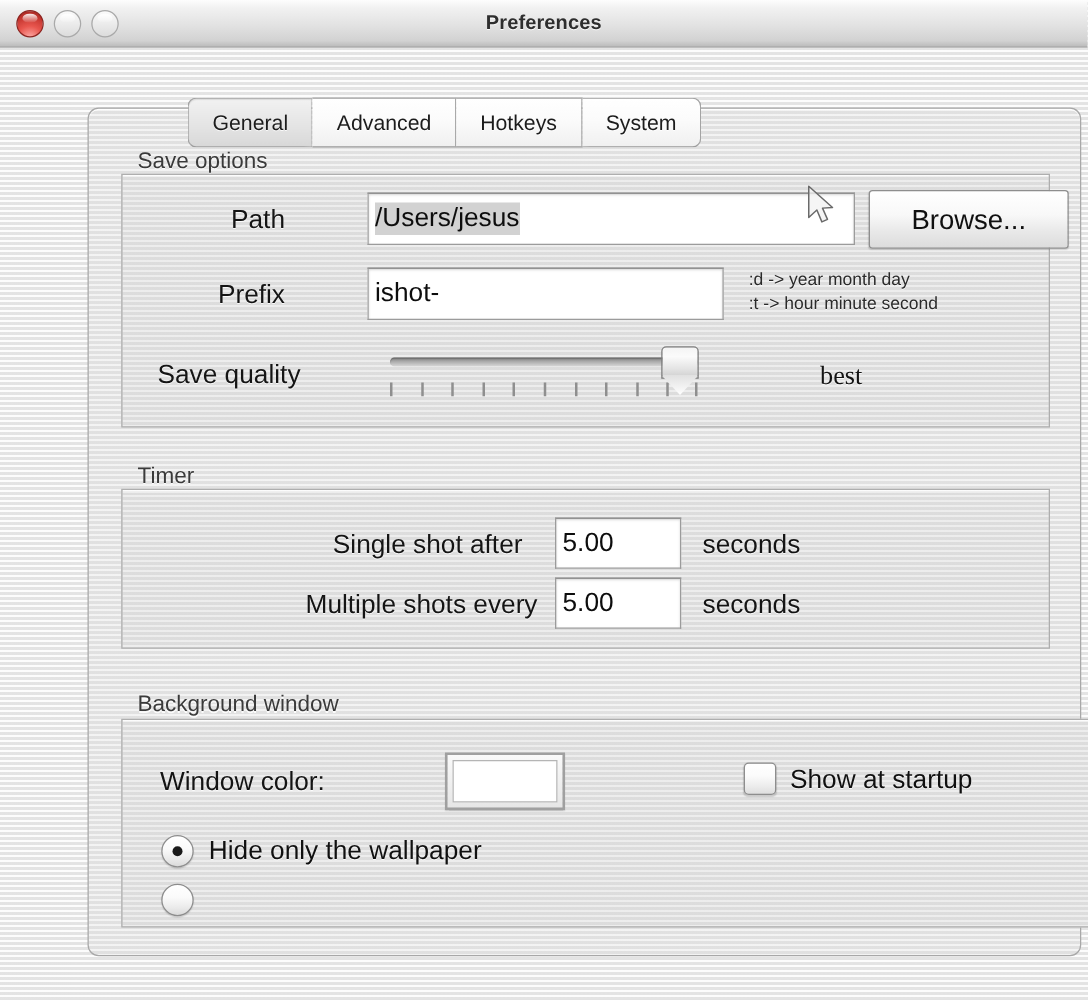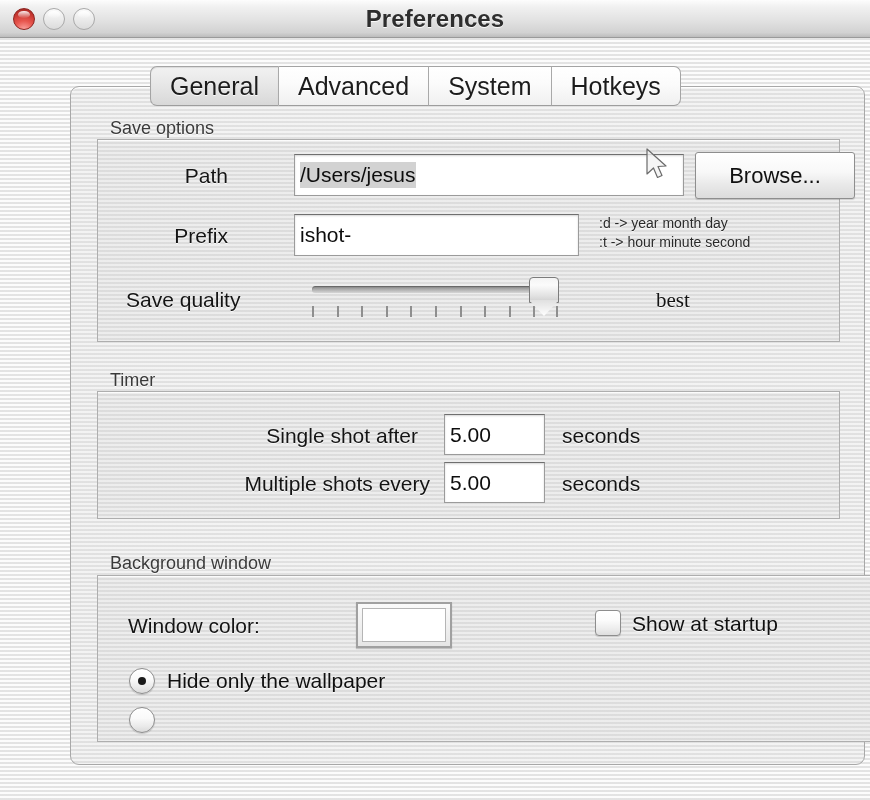--- a/index.html
+++ b/index.html
@@ -33,21 +33,21 @@
       #fdfdfd 0%, #f1f1f1 18%, #e2e2e2 55%, #d2d2d2 88%, #bcbcbc 100%);
     border-bottom: 1px solid #9a9a9a;
     box-sizing: border-box;
   }
   .title-text {
     position: absolute;
     left: 0; top: 0;
     width: 870px; height: 38px;
     line-height: 37px;
     text-align: center;
-    font-size: 24px;
+    font-size: 16px;
     font-weight: bold;
     color: #2e2e2e;
     text-shadow: 0 1px 0 rgba(255,255,255,0.85);
     letter-spacing: 0.1px;
   }
   .lights {
     position: absolute;
     left: 13px; top: 8px;
     display: flex;
     gap: 8px;
@@ -80,29 +80,30 @@
     position: absolute;
     left: 150px; top: 66px;
     height: 40px;
     display: flex;
     z-index: 6;
   }
   .tab {
     height: 40px;
     line-height: 39px;
     padding: 0 19px;
-    font-size: 25px;
+    font-size: 17px;
     color: #1c1c1c;
     text-shadow: 0 1px 0 rgba(255,255,255,0.8);
     box-sizing: border-box;
     border-top: 1px solid #a4a4a4;
     border-bottom: 1px solid #9d9d9d;
     border-right: 1px solid #a9a9a9;
     background: linear-gradient(to bottom, #ffffff 0%, #fbfbfb 45%, #f0f0f0 100%);
     white-space: nowrap;
+    margin-top: 12px;
   }
   .tab:first-child {
     border-left: 1px solid #a4a4a4;
     border-radius: 7px 0 0 7px;
   }
   .tab:last-child {
     border-right: 1px solid #a4a4a4;
     border-radius: 0 7px 7px 0;
   }
   .tab.selected {
@@ -331,22 +332,22 @@
       <div class="light light-close"></div>
       <div class="light light-min"></div>
       <div class="light light-zoom"></div>
     </div>
     <div class="title-text">Preferences</div>
   </div>
 
   <div class="tabbar">
     <div class="tab selected">General</div>
     <div class="tab">Advanced</div>
+    <div class="tab">Hotkeys</div>
     <div class="tab">System</div>
-    <div class="tab">Hotkeys</div>
   </div>
 
   <div class="tabpanel">
 
     <div class="group-label" style="left:39px; top:31px;">Save options</div>
     <div class="group" style="left:26px; top:52px; width:743px; height:203px;">
 
       <div class="fieldlabel right" style="left:40px; top:24px; width:90px;">Path</div>
       <div class="textfield" style="left:196px; top:14px; width:390px; height:42px;">
         <span class="sel">/Users/jesus</span>

